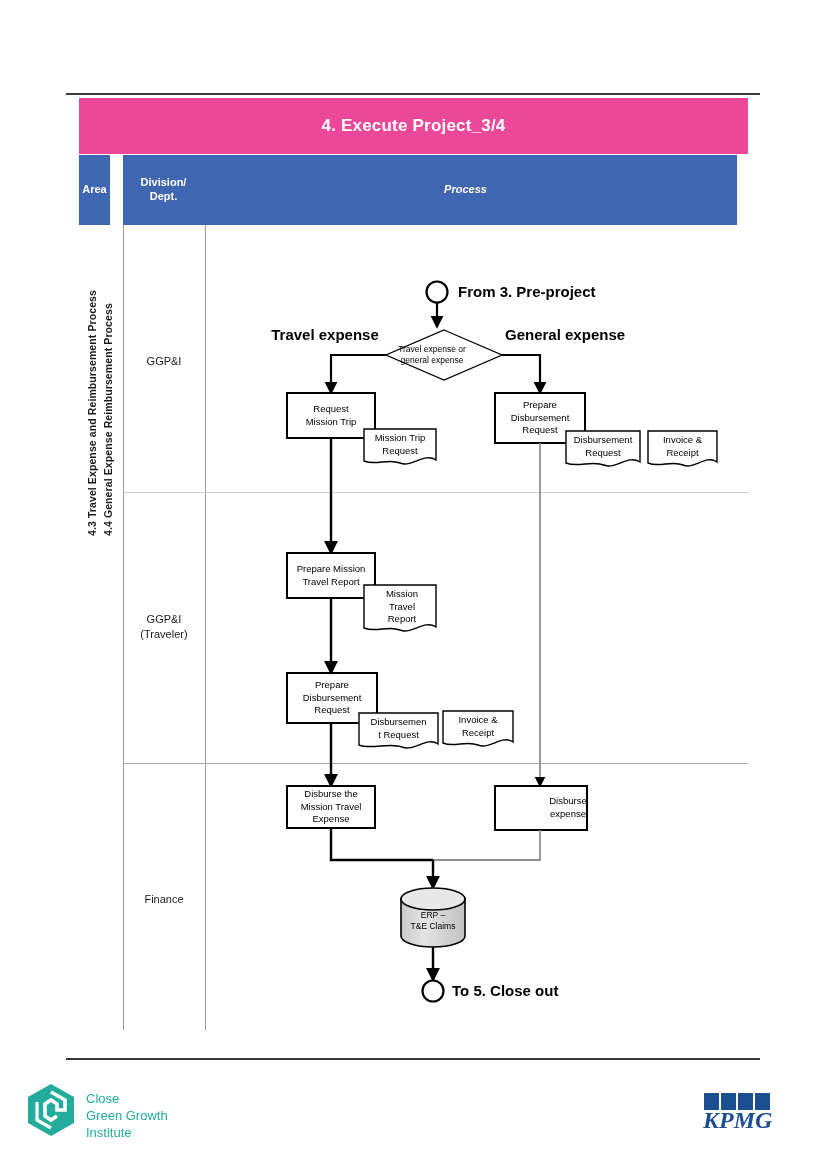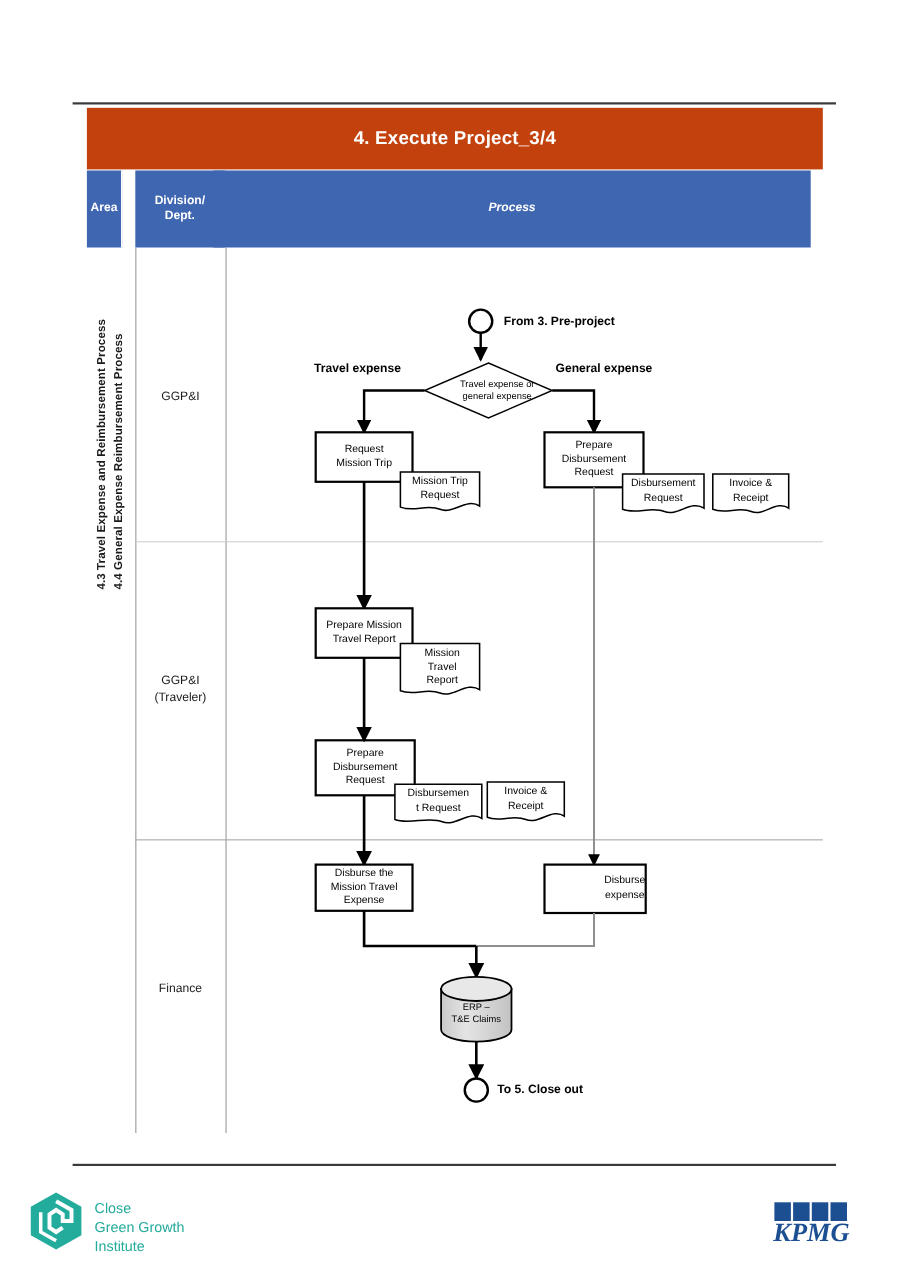--- a/index.html
+++ b/index.html
@@ -26,21 +26,21 @@
   #rule-top  { top: 93px; }
   #rule-bot  { top: 1058px; }
 
   
   .hdr-title {
     position: absolute;
     left: 79px;
     top: 98px;
     width: 669px;
     height: 56px;
-    background: #c2410c;
+    background: #ec4899;
     color: #ffffff;
     font-size: 17px;
     font-weight: bold;
     display: flex;
     align-items: center;
     justify-content: center;
     letter-spacing: .2px;
   }
   .hdr-sub {
     position: absolute;
@@ -138,21 +138,21 @@
     position: absolute;
     font-size: 9.5px;
     color: #000000;
     text-align: center;
     line-height: 1.33;
     display: flex;
     align-items: center;
     justify-content: center;
     box-sizing: border-box;
   }
-  .flowtext.bold   { font-weight: bold; font-size: 11px; }
+  .flowtext.bold   { font-weight: bold; font-size: 15px; }
   .flowtext.small  { font-size: 8.5px; }
   .flowtext.db     { font-size: 8.5px; }
 
   
   #ggg-logo {
     position: absolute;
     left: 24px;
     top: 1082px;
     width: 170px;
     height: 62px;
@@ -261,21 +261,21 @@
 
   <path d="M401,899 L401,936 A32,11 0 0 0 465,936 L465,899 Z" fill="url(#cylgrad)" stroke="#000" stroke-width="1.6"></path>
   <ellipse cx="433" cy="899" rx="32" ry="11" fill="#e8e8e8" stroke="#000" stroke-width="1.6"></ellipse>
 
   <line x1="433" y1="947" x2="433" y2="980" stroke="#000" stroke-width="2.4" marker-end="url(#ah)"></line>
   <circle cx="433" cy="991" r="10.5" fill="#fff" stroke="#000" stroke-width="2.2"></circle>
 </svg>
 
 <div class="flowtext bold" style="left:458px; top:283px; width:170px; height:18px; justify-content:flex-start;">From 3. Pre-project</div>
 
-<div class="flowtext small" style="left:392px; top:338px; width:120px; height:34px;justify-content:center;">
+<div class="flowtext small" style="left:372px; top:338px; width:120px; height:34px;justify-content:center;">
   <span>
     <span>Travel expense or</span><br>
     <span>general expense</span>
   </span>
 </div>
 
 <div class="flowtext bold" style="left:265px; top:327px; width:120px; height:16px;">Travel expense</div>
 <div class="flowtext bold" style="left:505px; top:327px; width:130px; height:16px; justify-content:flex-start;">General expense</div>
 
 <div class="flowtext" style="left:287px; top:393px; width:88px; height:45px;">

